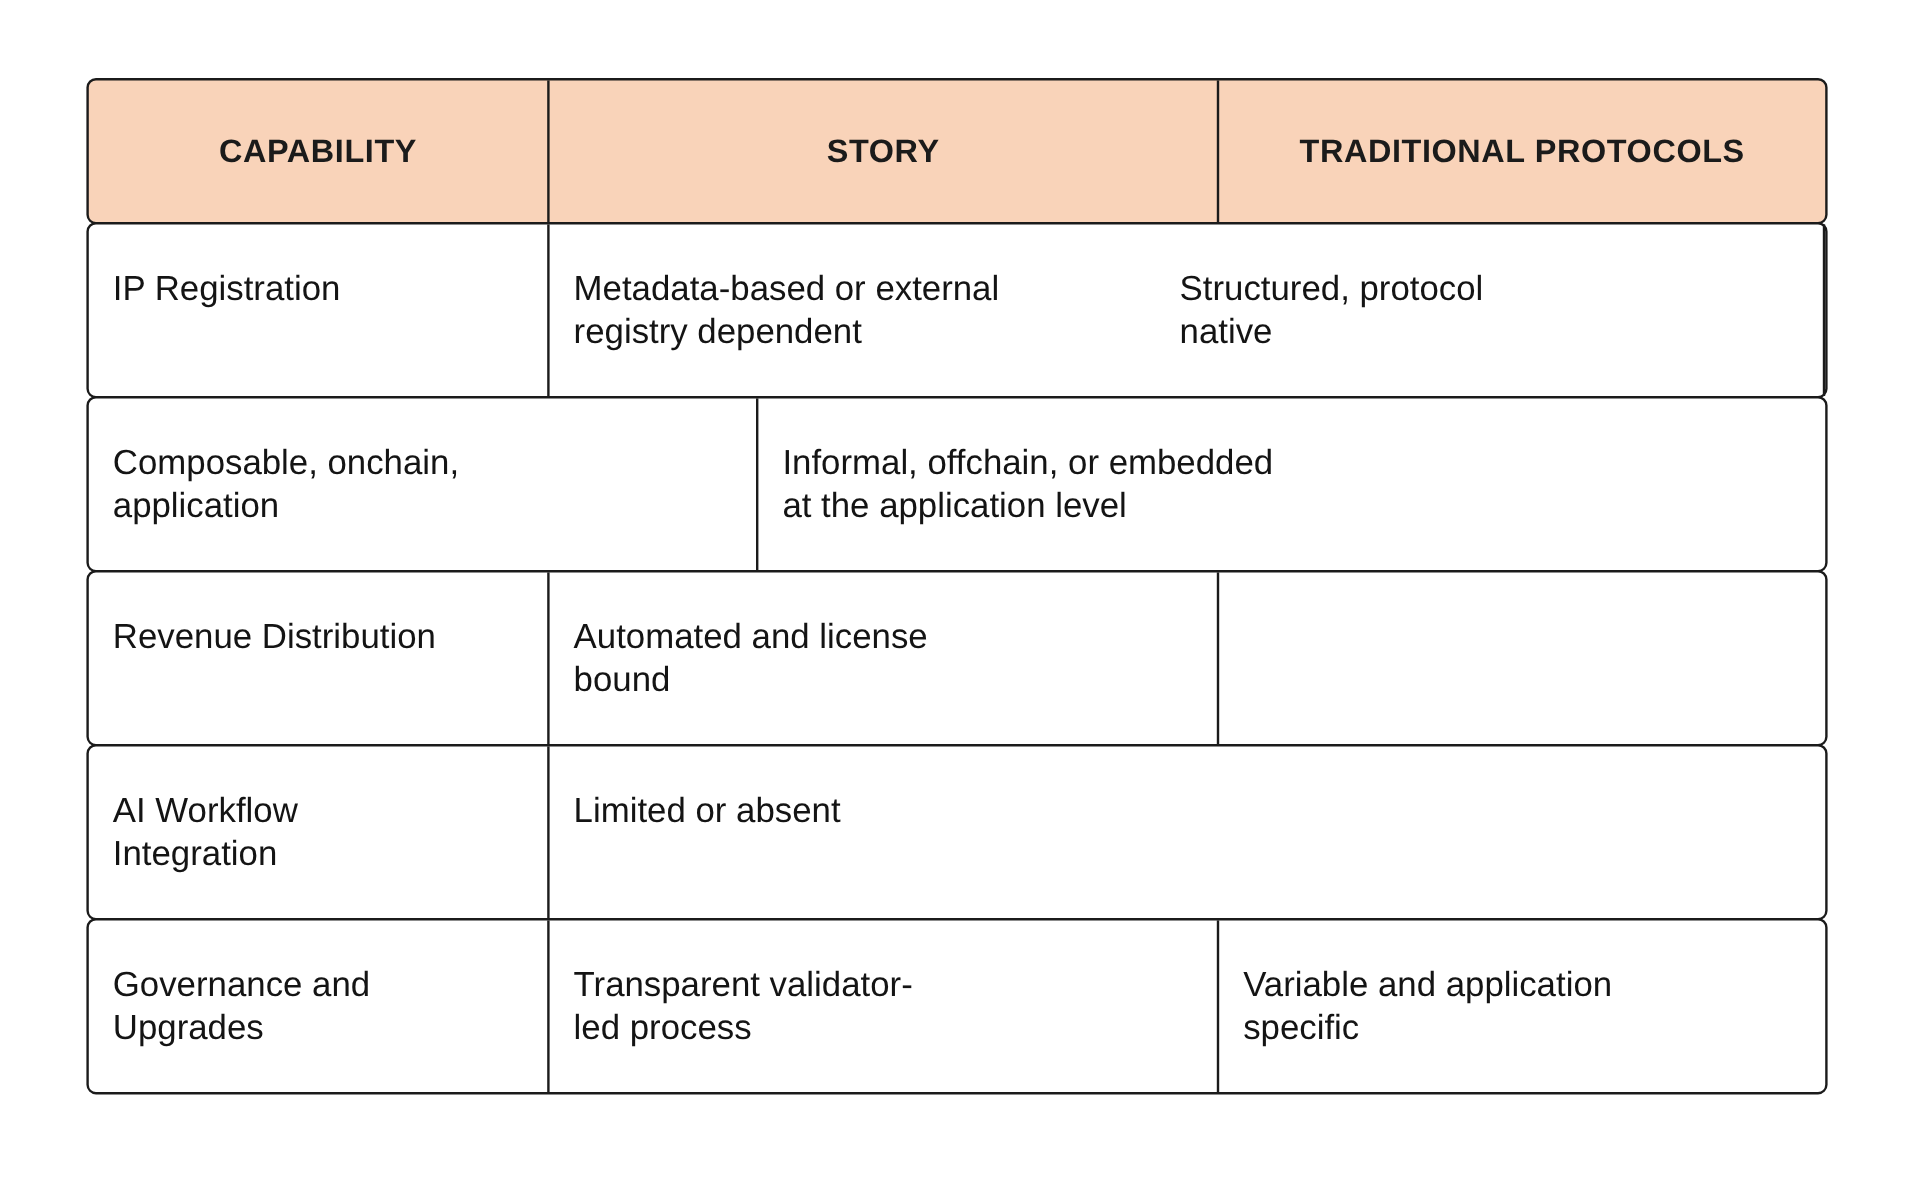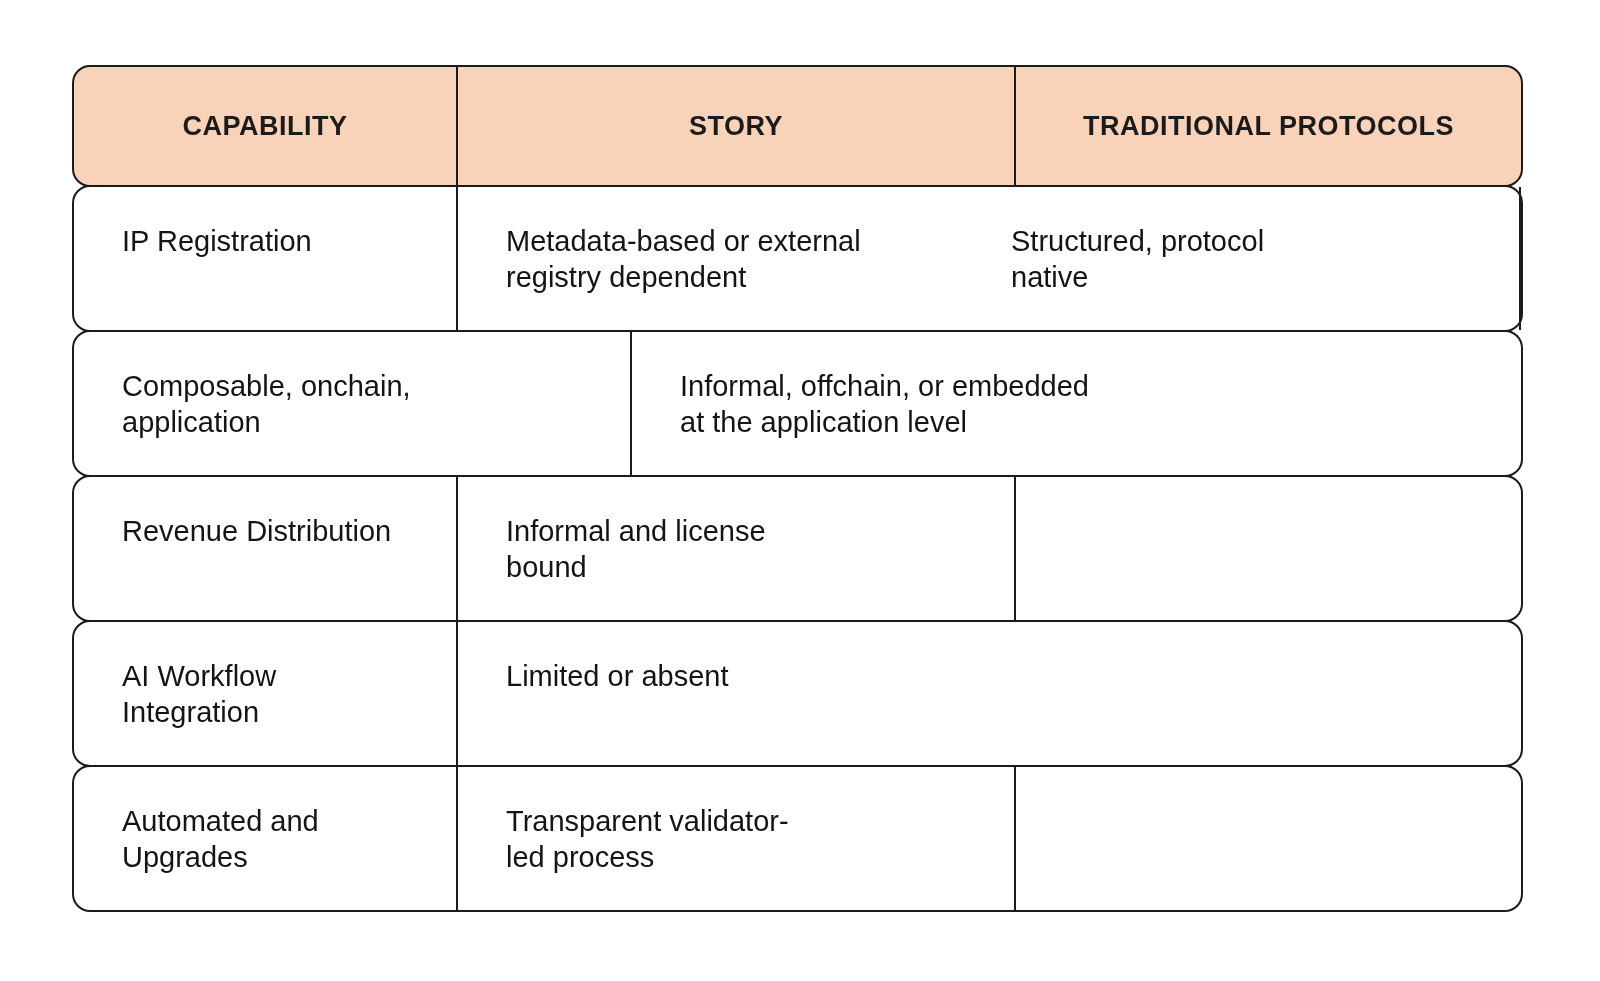--- a/index.html
+++ b/index.html
@@ -21,32 +21,32 @@
     left: 72px;
     top: 65px;
     width: 1451px;
   }
   .row {
     display: flex;
     box-sizing: border-box;
     height: 147px;
     background: #ffffff;
     border: 2px solid #1b1b1b;
-    border-radius: 18px;
+    border-radius: 8px;
     margin-top: -2px;
     position: relative;
   }
   .row.header-row {
     height: 122px;
     background: #f9d3b9;
     margin-top: 0;
   }
   .cell {
     box-sizing: border-box;
-    padding: 36px 30px 0 48px;
+    padding: 36px 30px 0 20px;
     font-size: 29px;
     line-height: 36px;
     font-weight: 400;
     white-space: pre-line;
     color: #141414;
   }
   .c1 { width: 384px; border-right: 2px solid #1b1b1b; }
   .c2 { width: 558px; border-right: 2px solid #1b1b1b; }
   .c3 { flex: 1; }
   .header-cell {
@@ -83,31 +83,33 @@
 
     <div class="row">
       <div class="cell c2">Composable, onchain,
 application</div>
       <div class="cell c3">Informal, offchain, or embedded
 at the application level</div>
     </div>
 
     <div class="row">
       <div class="cell c1">Revenue Distribution</div>
-      <div class="cell c2">Informal and license
+      <div class="cell c2">Automated and license
 bound</div>
     </div>
 
     <div class="row">
       <div class="cell c1">AI Workflow
 Integration</div>
       <div class="cell c3">Limited or absent</div>
     </div>
 
     <div class="row">
-      <div class="cell c1">Automated and
+      <div class="cell c1">Governance and
 Upgrades</div>
       <div class="cell c2">Transparent validator-
 led process</div>
+      <div class="cell c3">Variable and application
+specific</div>
     </div>
 
   </div>
 </div>
 
 </body></html>

